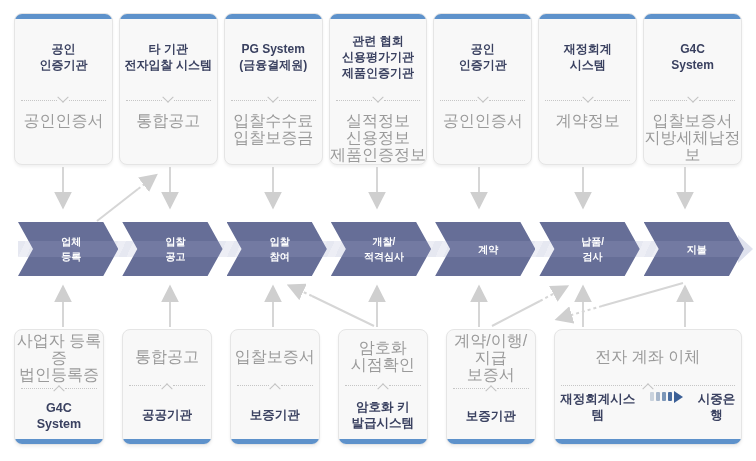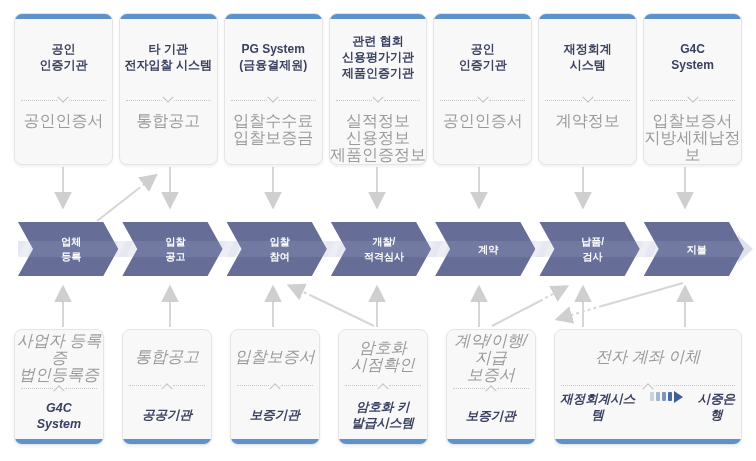--- a/index.html
+++ b/index.html
@@ -3,21 +3,21 @@
 <meta charset="utf-8">
 <style>
   html,body{margin:0;padding:0;background:#ffffff;}
   .stage{
     position:relative;width:756px;height:461px;background:#ffffff;overflow:hidden;
     font-family:"Liberation Sans","DejaVu Sans",sans-serif;
   }
   
   .row{position:absolute;left:14px;right:14px;display:flex;}
   .top-row{top:13px;height:152px;gap:6px;}
-  .bottom-row{top:329px;height:116px;gap:18px;font-style:italic;}
+  .bottom-row{top:329px;height:116px;gap:18px;}
   .box{
     flex:1;background:#f8f8f8;border:1px solid #e5e5e5;border-radius:8px;
     box-shadow:0 2px 3px rgba(0,0,0,.06);
     display:flex;flex-direction:column;overflow:hidden;min-width:0;
   }
   .box.wide{flex:2.12;}
   .bar{height:5px;background:#5e92cb;flex:none;}
   .box-title{
     color:#3a4160;font-weight:bold;font-size:12px;line-height:16px;text-align:center;
     white-space:pre-line;display:flex;align-items:center;justify-content:center;

